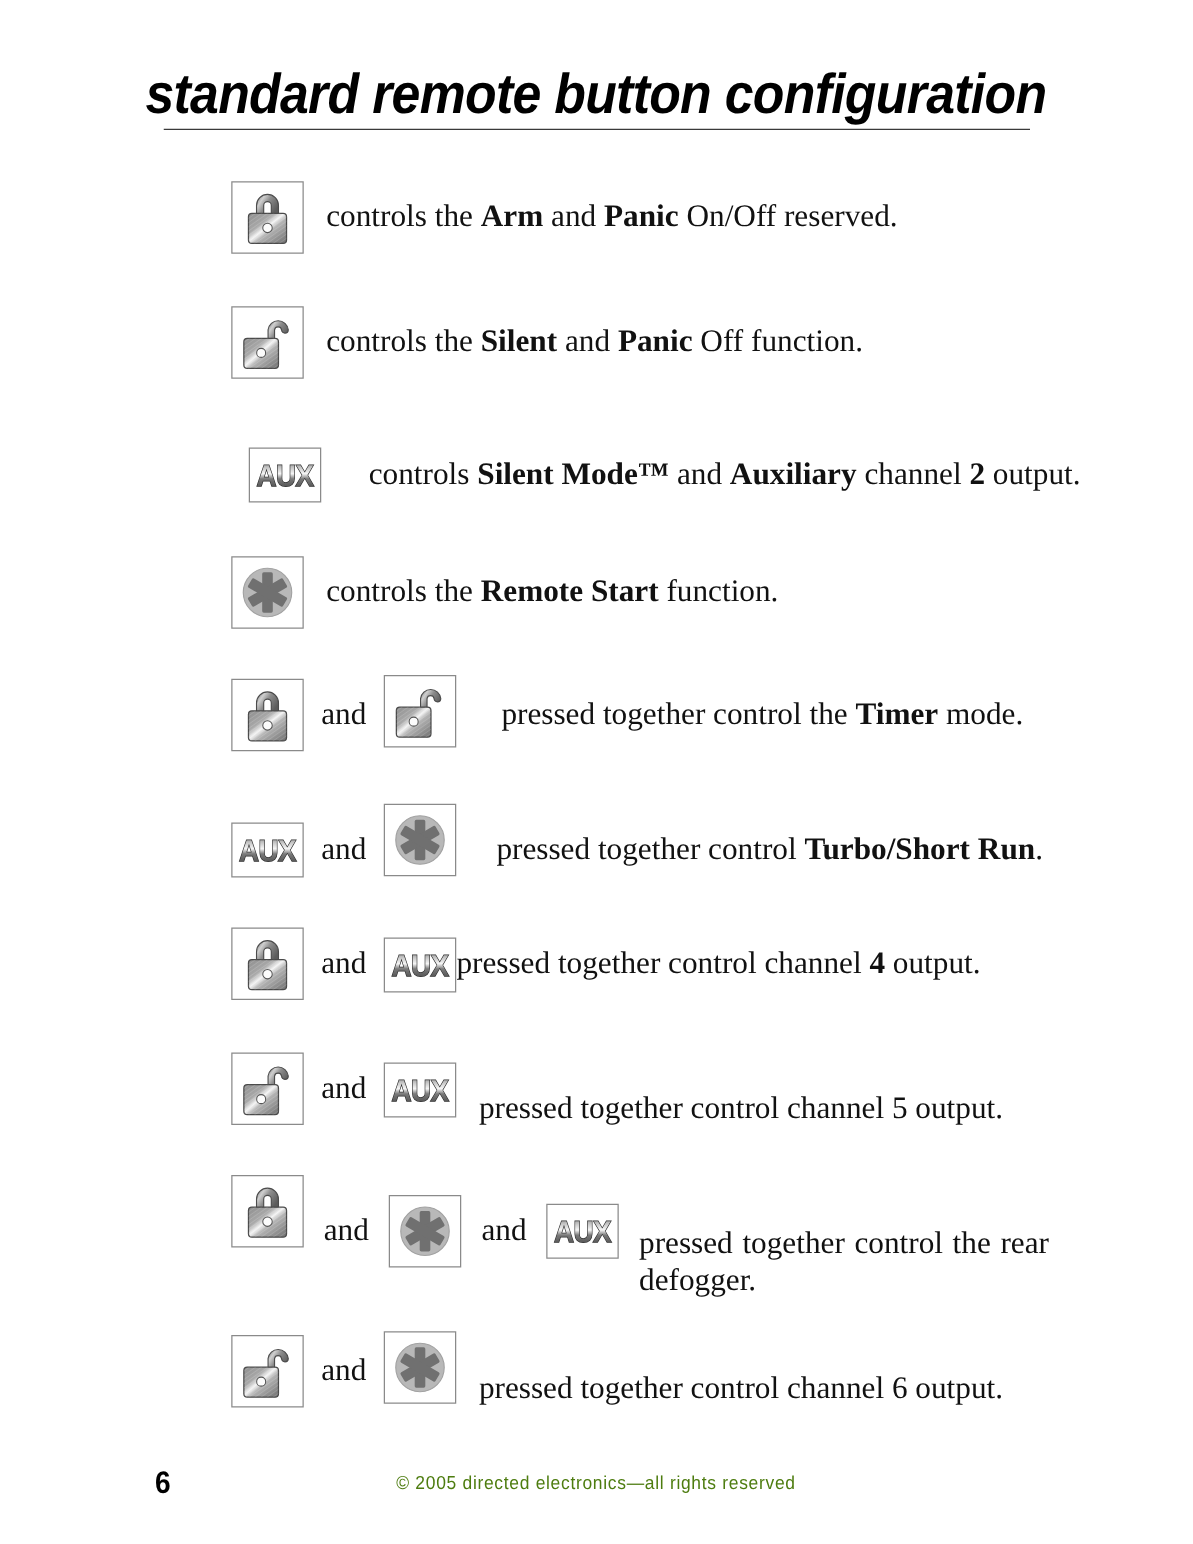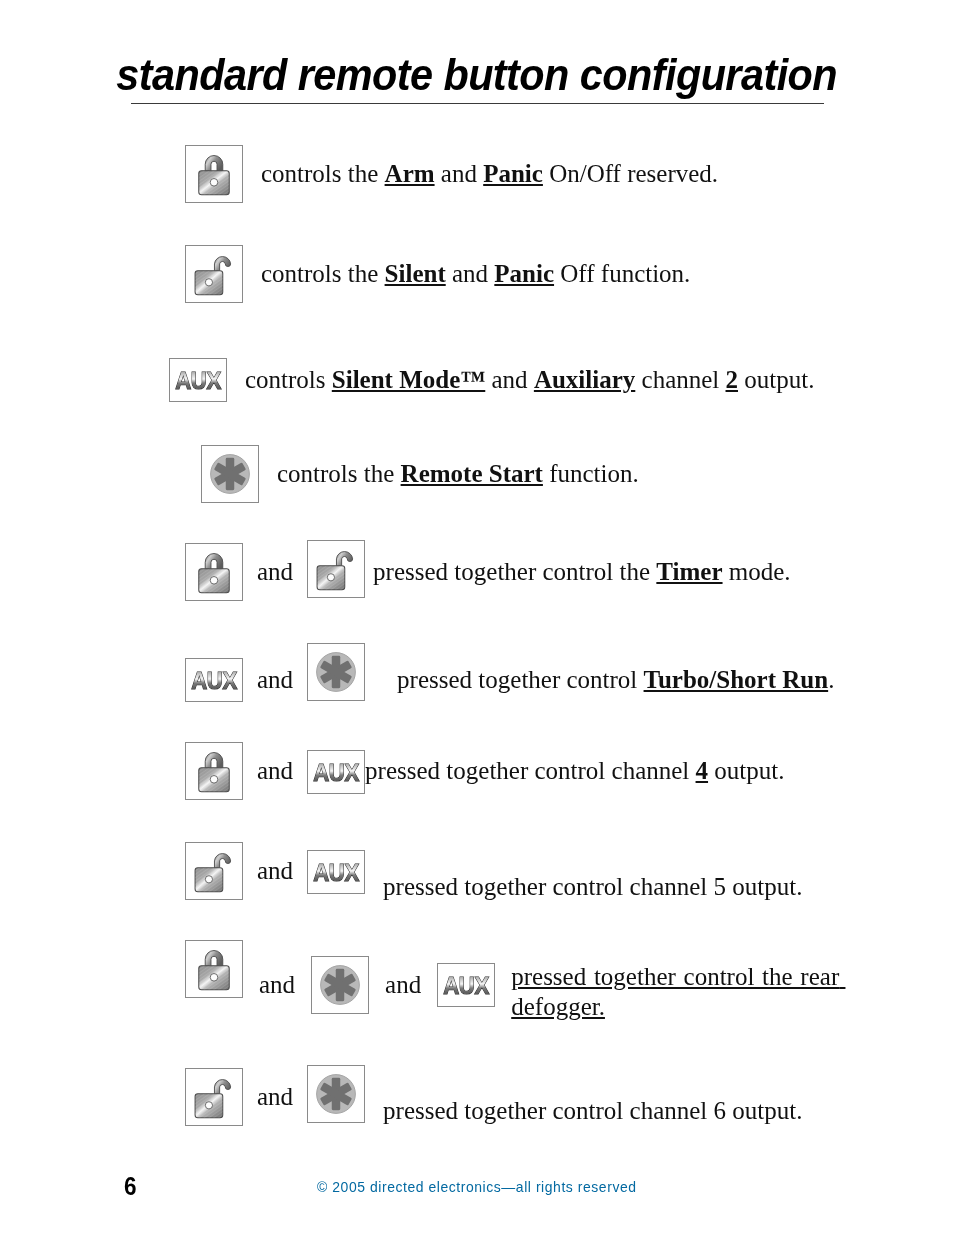--- a/index.html
+++ b/index.html
@@ -70,21 +70,21 @@
   .icon-svg { display: block; }
 
   
   .desc {
     font-family: "Liberation Serif", "DejaVu Serif", serif;
     font-size: 25px;
     line-height: 30px;
     color: #111;
     white-space: pre-wrap;
   }
-  .desc b, .bold { font-weight: bold; text-decoration: underline; }
+  .desc b, .bold { font-weight: bold; }
   .and-word {
     font-family: "Liberation Serif", "DejaVu Serif", serif;
     font-size: 25px;
     line-height: 30px;
     color: #111;
     flex: 0 0 auto;
   }
   .desc-justify {
     text-align: justify;
     text-align-last: left;
@@ -103,21 +103,21 @@
     transform-origin: left center;
   }
   .footer-copy {
     position: absolute;
     left: 0; right: 0;
     top: 1178px;
     text-align: center;
     font-family: "Liberation Sans Narrow", "Liberation Sans", "DejaVu Sans", sans-serif;
     font-size: 15px;
     letter-spacing: 0.6px;
-    color: #0369a1;
+    color: #4d7c0f;
   }
   .footer-copy span { display: inline-block; transform: scaleX(0.93); }
 </style>
 </head>
 <body>
 
 <svg width="0" height="0" style="position:absolute" aria-hidden="true">
   <defs>
     <linearGradient id="gMetalBody" x1="0" y1="0" x2="1" y2="1">
       <stop offset="0%" stop-color="#8d8d8d"></stop>
@@ -191,51 +191,51 @@
 
   <div class="row" style="left:185px; top:245px; width:680px;">
     <span class="icon-box square">
       <svg class="icon-svg" width="48" height="48" viewBox="0 0 52 52">
           <use href="#sym-unlock"></use>
         </svg>
     </span>
     <span class="desc" style="margin-left:18px; margin-top:14px;"><span>controls the </span><b>Silent</b><span> and </span><b>Panic</b><span> Off function.</span></span>
   </div>
 
-  <div class="row" style="left:169px; top:358px; width:690px;">
+  <div class="row" style="left:199px; top:358px; width:690px;gap:20px;">
     <span class="icon-box wide">
       <svg class="icon-svg" width="54" height="29" viewBox="0 0 56 30">
           <use href="#sym-aux"></use>
         </svg>
     </span>
     <span class="desc" style="margin-left:18px; margin-top:7px;"><span>controls </span><b>Silent Mode™</b><span> and </span><b>Auxiliary</b><span> channel </span><b>2</b><span> output.</span></span>
   </div>
 
-  <div class="row" style="left:201px; top:445px; width:680px;">
+  <div class="row" style="left:185px; top:445px; width:680px;">
     <span class="icon-box square">
       <svg class="icon-svg" width="48" height="48" viewBox="0 0 52 52">
           <use href="#sym-star"></use>
         </svg>
     </span>
     <span class="desc" style="margin-left:18px; margin-top:14px;"><span>controls the </span><b>Remote Start</b><span> function.</span></span>
   </div>
 
   <div class="row" style="left:185px; top:543px; width:690px;">
     <span class="icon-box square">
       <svg class="icon-svg" width="48" height="48" viewBox="0 0 52 52">
           <use href="#sym-lock"></use>
         </svg>
     </span>
     <span class="and-word" style="margin-left:14px; margin-top:14px;">and</span>
     <span class="icon-box square" style="margin-left:14px; margin-top:-3px;">
       <svg class="icon-svg" width="48" height="48" viewBox="0 0 52 52">
           <use href="#sym-unlock"></use>
         </svg>
     </span>
-    <span class="desc" style="margin-left:8px; margin-top:14px;"><span>pressed together control the </span><b>Timer</b><span> mode.</span></span>
+    <span class="desc" style="margin-left:36px; margin-top:14px;"><span>pressed together control the </span><b>Timer</b><span> mode.</span></span>
   </div>
 
   <div class="row" style="left:185px; top:658px; width:700px;">
     <span class="icon-box wide">
       <svg class="icon-svg" width="54" height="29" viewBox="0 0 56 30">
           <use href="#sym-aux"></use>
         </svg>
     </span>
     <span class="and-word" style="margin-left:14px; margin-top:7px;">and</span>
     <span class="icon-box square" style="margin-left:14px; margin-top:-15px;">
@@ -287,21 +287,21 @@
       <svg class="icon-svg" width="48" height="48" viewBox="0 0 52 52">
           <use href="#sym-star"></use>
         </svg>
     </span>
     <span class="and-word" style="margin-left:16px; margin-top:30px;">and</span>
     <span class="icon-box wide" style="margin-left:16px; margin-top:23px;">
       <svg class="icon-svg" width="54" height="29" viewBox="0 0 56 30">
           <use href="#sym-aux"></use>
         </svg>
     </span>
-    <span class="desc desc-justify" style="margin-left:16px; margin-top:22px; width:328px; display:block;text-decoration:underline;"><span>pressed together control the rear defogger.</span></span>
+    <span class="desc desc-justify" style="margin-left:16px; margin-top:40px; width:328px; display:block;"><span>pressed together control the rear defogger.</span></span>
   </div>
 
   <div class="row" style="left:185px; top:1068px; width:700px;">
     <span class="icon-box square">
       <svg class="icon-svg" width="48" height="48" viewBox="0 0 52 52">
           <use href="#sym-unlock"></use>
         </svg>
     </span>
     <span class="and-word" style="margin-left:14px; margin-top:14px;">and</span>
     <span class="icon-box square" style="margin-left:14px; margin-top:-3px;">

